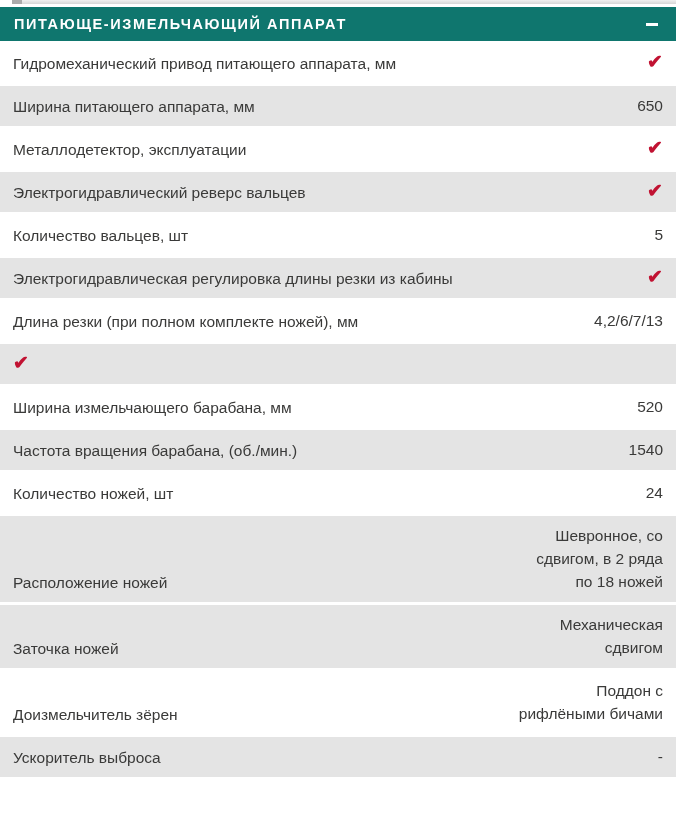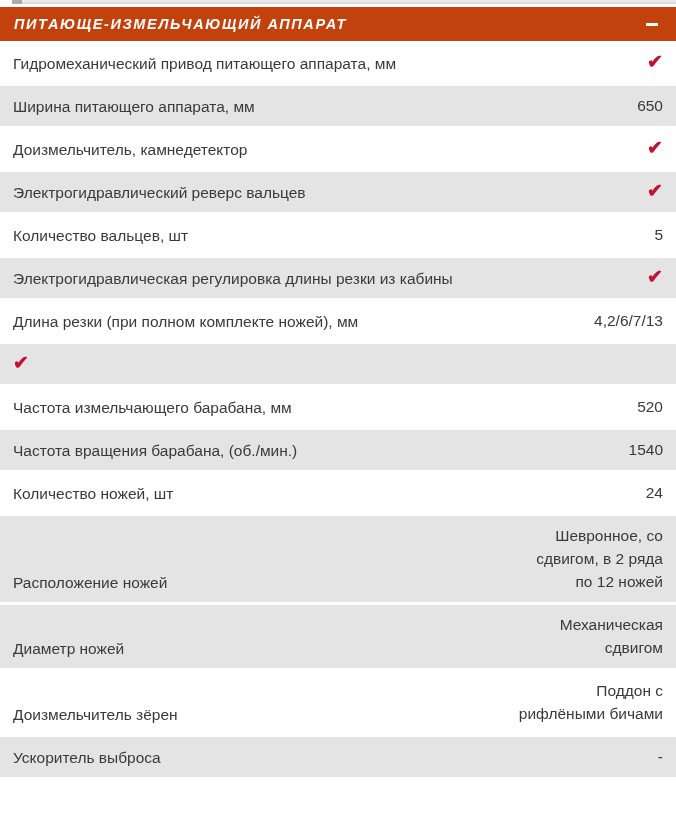--- a/index.html
+++ b/index.html
@@ -17,28 +17,27 @@
   
   .top-strip { height: 4px; display: flex; }
   .top-strip .seg-a { width: 12px; background: #ffffff; }
   .top-strip .seg-b { width: 10px; background: #ababab; }
   .top-strip .seg-c { flex: 1; background: linear-gradient(#f1f1f1, #d7d7d7); }
   .top-gap { height: 3px; background: #ffffff; }
 
   
   .panel-header {
     height: 34px;
-    background: #c2410c;
+    background: #0f766e;
     display: flex;
     align-items: center;
     justify-content: space-between;
     padding: 0 18px 0 14px;
     box-sizing: border-box;
     cursor: pointer;
-    font-style: italic;
   }
   .panel-title {
     color: #ffffff;
     font-size: 14.5px;
     font-weight: bold;
     letter-spacing: 1.6px;
     text-transform: uppercase;
     white-space: nowrap;
   }
   .minus-bar {
@@ -106,21 +105,21 @@
       <span class="row-label">Гидромеханический привод питающего аппарата, мм</span>
       <span class="row-value"><span class="check">✔</span></span>
     </div>
 
     <div class="row alt">
       <span class="row-label">Ширина питающего аппарата, мм</span>
       <span class="row-value">650</span>
     </div>
 
     <div class="row">
-      <span class="row-label">Доизмельчитель, камнедетектор</span>
+      <span class="row-label">Металлодетектор, эксплуатации</span>
       <span class="row-value"><span class="check">✔</span></span>
     </div>
 
     <div class="row alt">
       <span class="row-label">Электрогидравлический реверс вальцев</span>
       <span class="row-value"><span class="check">✔</span></span>
     </div>
 
     <div class="row">
       <span class="row-label">Количество вальцев, шт</span>
@@ -135,44 +134,44 @@
     <div class="row">
       <span class="row-label">Длина резки (при полном комплекте ножей), мм</span>
       <span class="row-value">4,2/6/7/13</span>
     </div>
 
     <div class="row alt">
       <span class="row-value"><span class="check">✔</span></span>
     </div>
 
     <div class="row">
-      <span class="row-label">Частота измельчающего барабана, мм</span>
+      <span class="row-label">Ширина измельчающего барабана, мм</span>
       <span class="row-value">520</span>
     </div>
 
     <div class="row alt">
       <span class="row-label">Частота вращения барабана, (об./мин.)</span>
       <span class="row-value">1540</span>
     </div>
 
     <div class="row">
       <span class="row-label">Количество ножей, шт</span>
       <span class="row-value">24</span>
     </div>
 
     <div class="row alt">
       <span class="row-label">Расположение ножей</span>
       <span class="row-value">Шевронное, со
 сдвигом, в 2 ряда
-по 12 ножей</span>
+по 18 ножей</span>
     </div>
 
 
     <div class="row alt">
-      <span class="row-label">Диаметр ножей</span>
+      <span class="row-label">Заточка ножей</span>
       <span class="row-value">Механическая
 сдвигом</span>
     </div>
 
     <div class="row">
       <span class="row-label">Доизмельчитель зёрен</span>
       <span class="row-value">Поддон с
 рифлёными бичами</span>
     </div>
 

